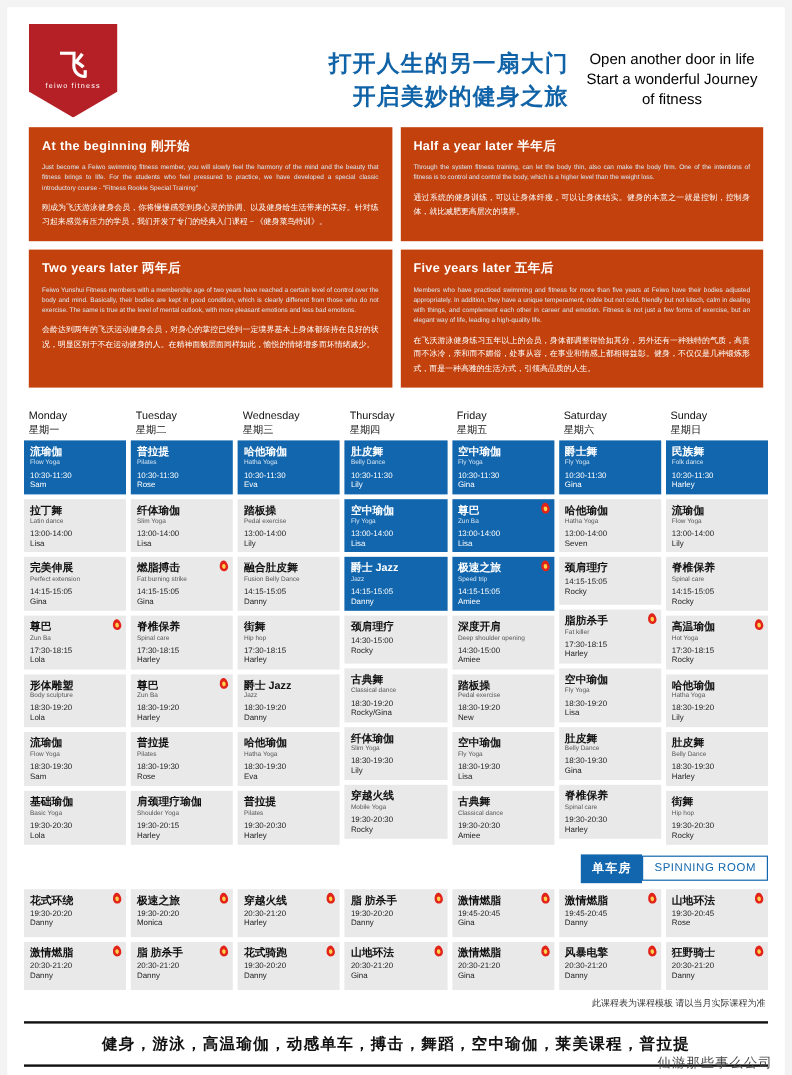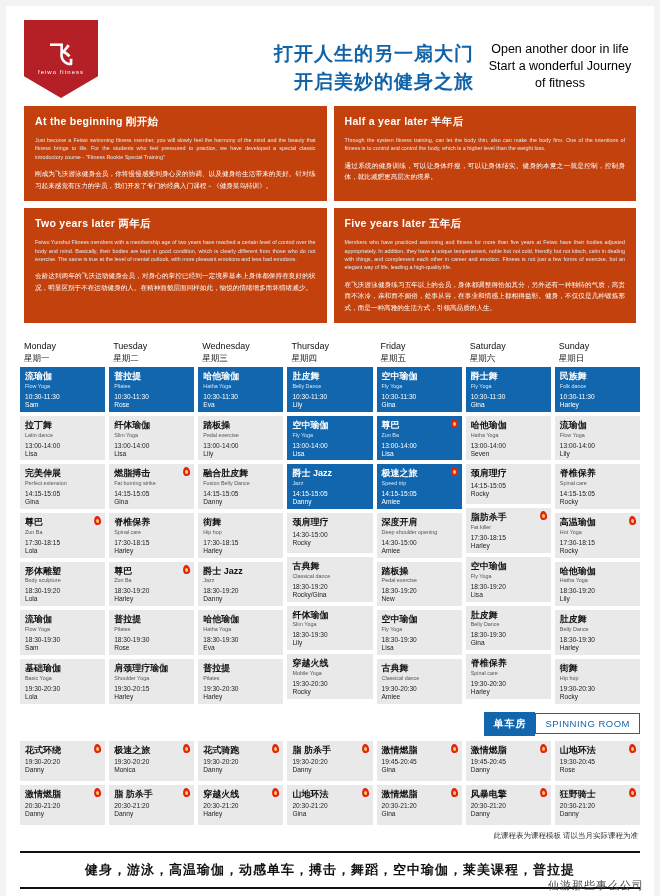--- a/index.html
+++ b/index.html
@@ -636,29 +636,29 @@
           </div>
           <div class="cell">
             <div class="c-name">脂 肪杀手</div>
             <div class="c-time">20:30-21:20</div>
             <div class="c-coach">Danny</div>
             <span class="flame"></span>
           </div>
         </div>
         <div>
           <div class="cell">
+            <div class="c-name">穿越火线</div>
+            <div class="c-time">20:30-21:20</div>
+            <div class="c-coach">Harley</div>
+            <span class="flame"></span>
+          </div>
+          <div class="cell">
             <div class="c-name">花式骑跑</div>
             <div class="c-time">19:30-20:20</div>
             <div class="c-coach">Danny</div>
-            <span class="flame"></span>
-          </div>
-          <div class="cell">
-            <div class="c-name">穿越火线</div>
-            <div class="c-time">20:30-21:20</div>
-            <div class="c-coach">Harley</div>
             <span class="flame"></span>
           </div>
         </div>
         <div>
           <div class="cell">
             <div class="c-name">脂 肪杀手</div>
             <div class="c-time">19:30-20:20</div>
             <div class="c-coach">Danny</div>
             <span class="flame"></span>
           </div>

